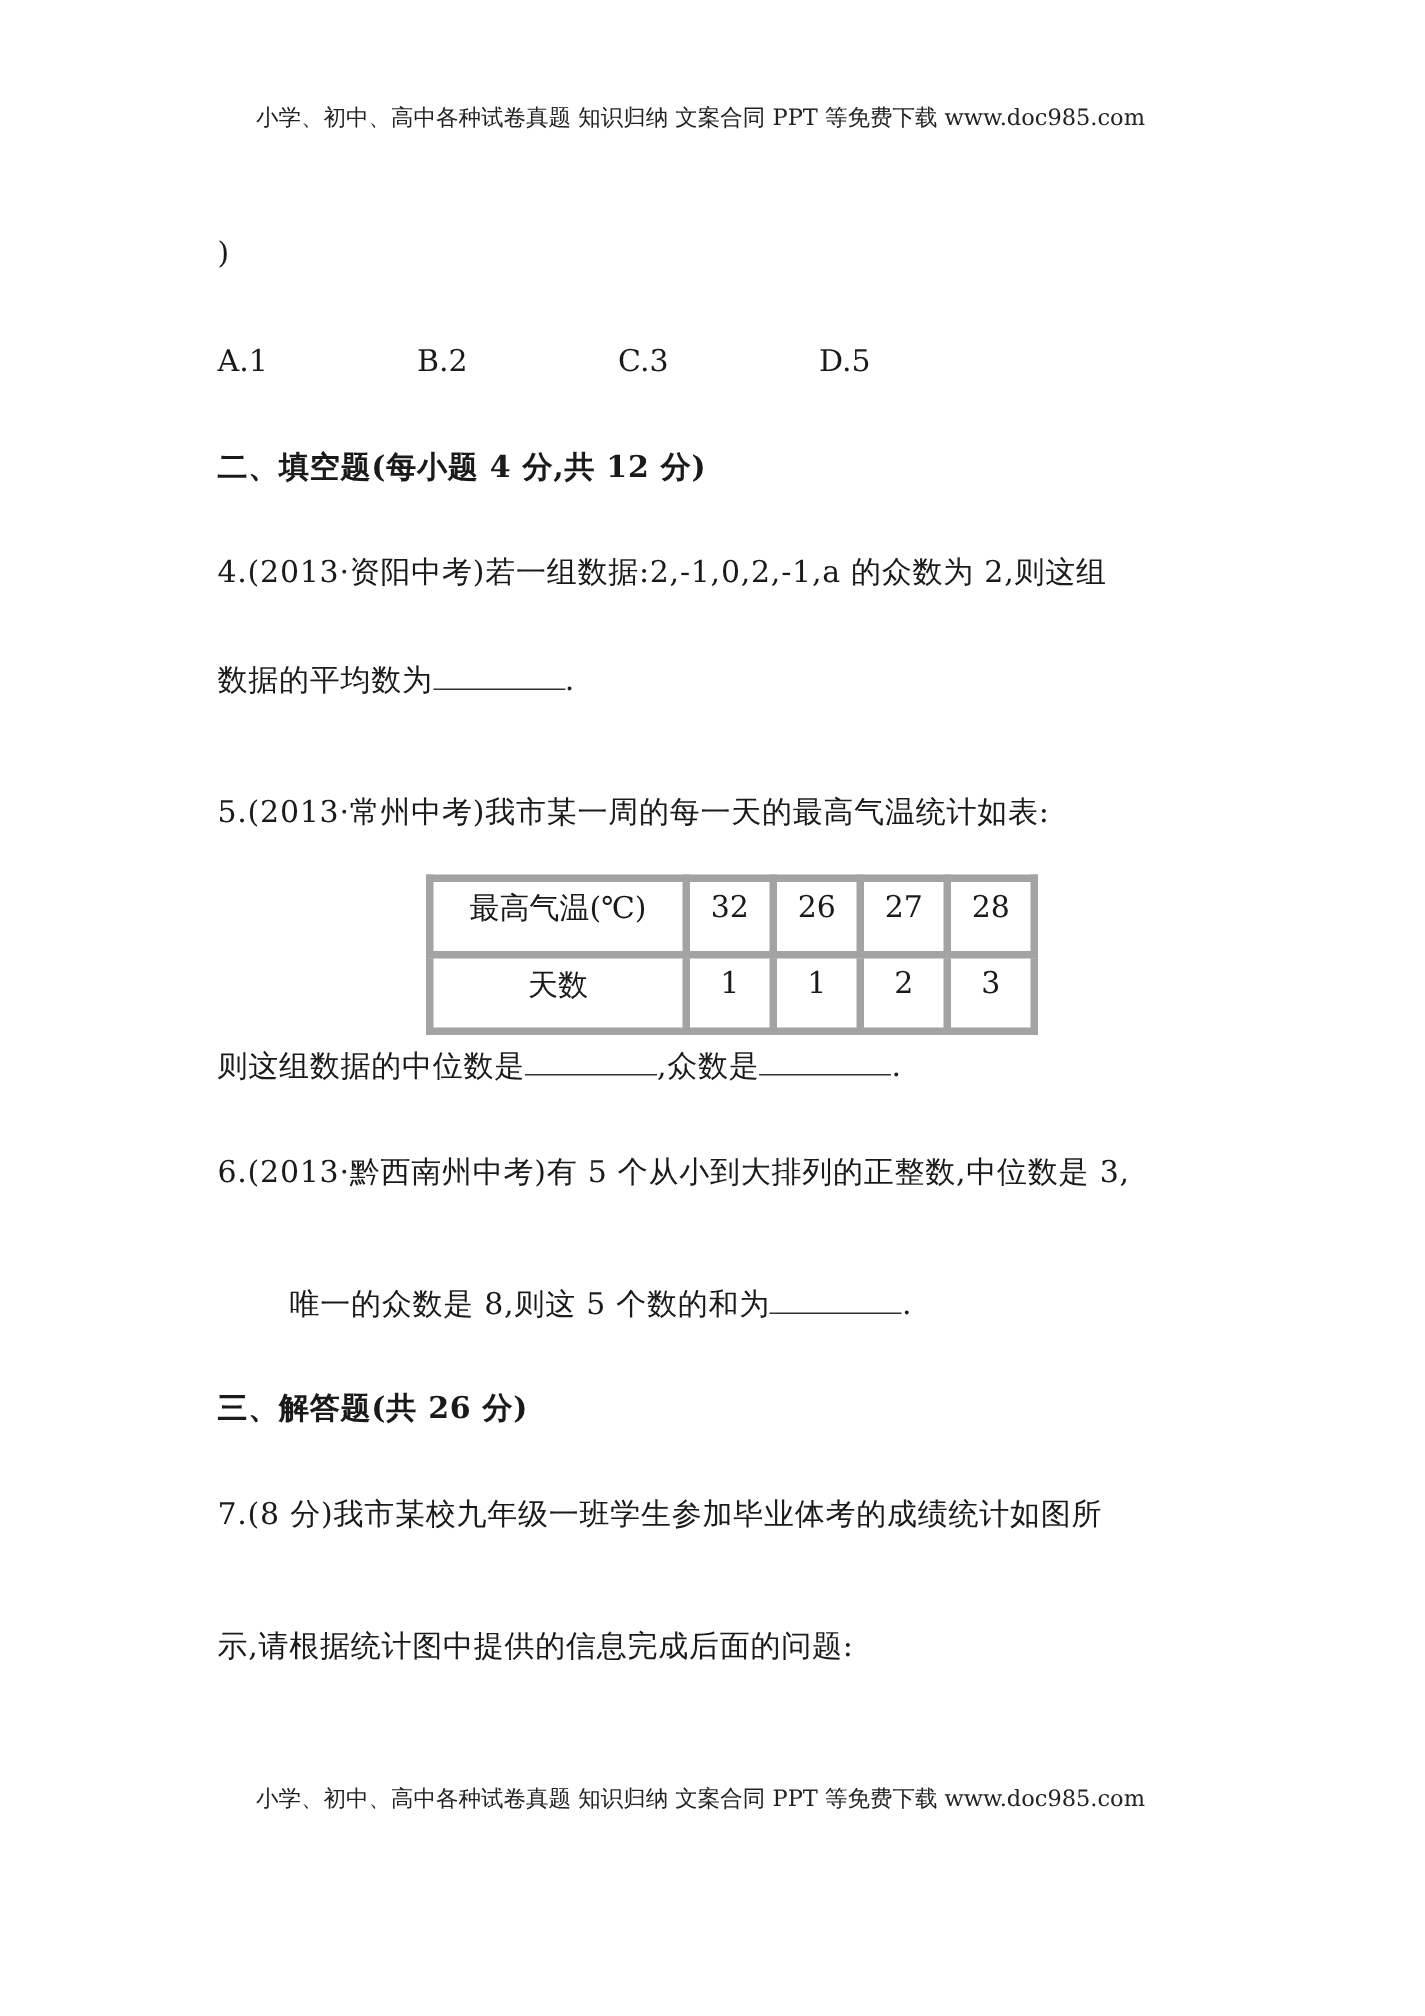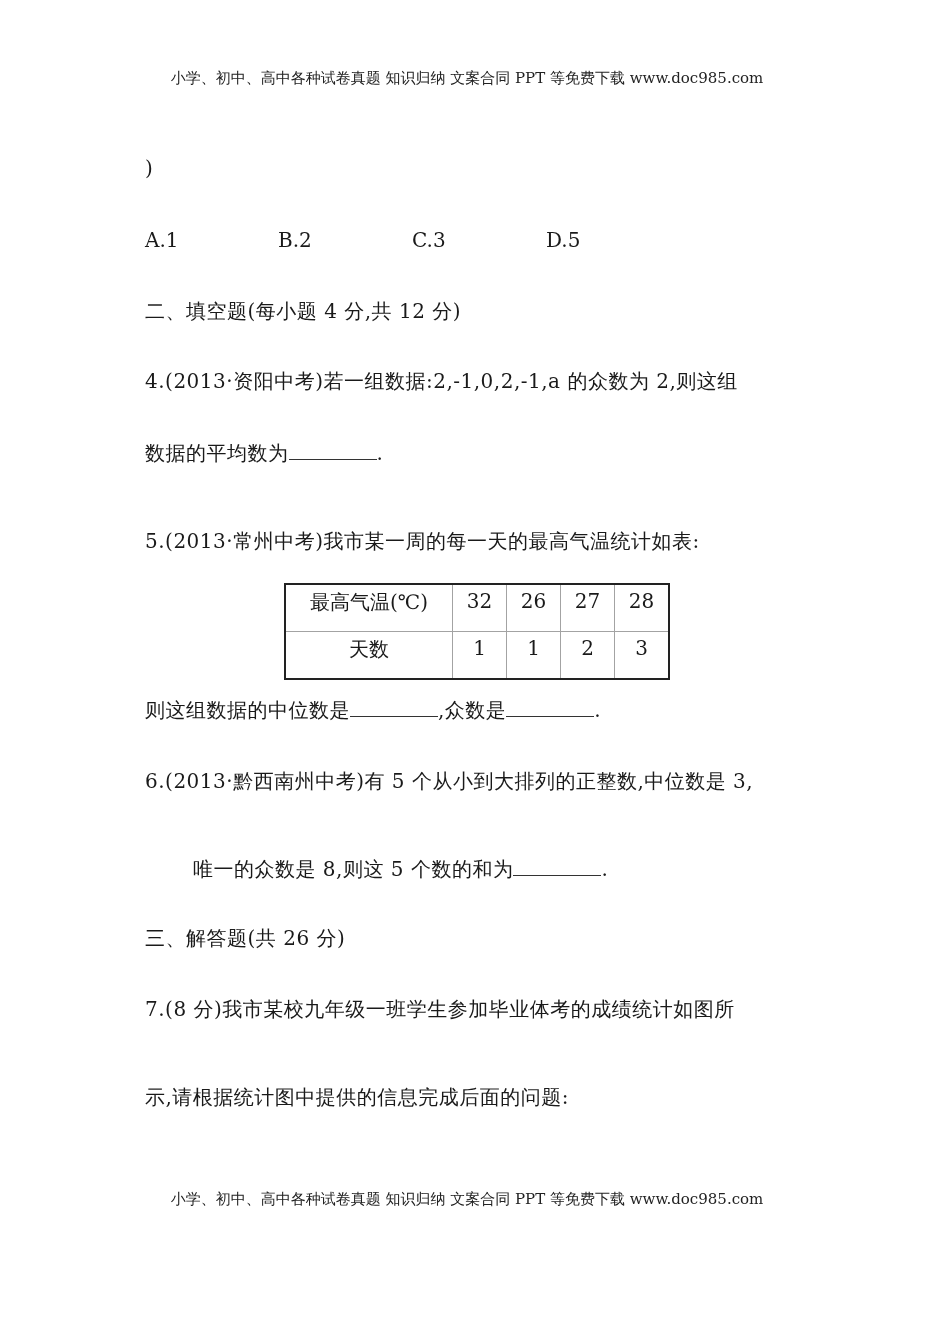--- a/index.html
+++ b/index.html
@@ -4,30 +4,30 @@
 <style>
   html, body { margin: 0; padding: 0; background: #ffffff; }
   body {
     width: 950px; height: 1344px; position: relative; overflow: hidden;
     font-family: "DejaVu Serif", "Liberation Serif", serif;
     color: #1a1a1a;
   }
   .abs { position: absolute; white-space: nowrap; }
   .hdr { font-size: 15px; left: 0; width: 934px; text-align: center; color: #222; }
   .line { font-size: 20px; left: 145px; letter-spacing: 0.5px; }
-  .bold { font-weight: normal; }
+  .bold { font-weight: bold; }
   .blank { display: inline-block; width: 88px; border-bottom: 1.5px solid #333; height: 18px; vertical-align: baseline; }
   .opt { font-size: 20px; }
   table.temp {
     position: absolute; left: 284px; top: 583px;
     border-collapse: collapse; border: 2.5px solid #222;
     font-size: 20px;
   }
   table.temp td {
-    border: 1px solid #a3a3a3; text-align: center; vertical-align: top;
+    border: 5px solid #a3a3a3; text-align: center; vertical-align: top;
     padding: 4px 0 0 0; height: 42px;
   }
   .c0 { width: 166px; }
   .cn { width: 53px; }
 </style>
 </head>
 <body>
 
 <div class="abs hdr" style="top:69px;">小学、初中、高中各种试卷真题 知识归纳 文案合同 PPT 等免费下载   www.doc985.com</div>
 

